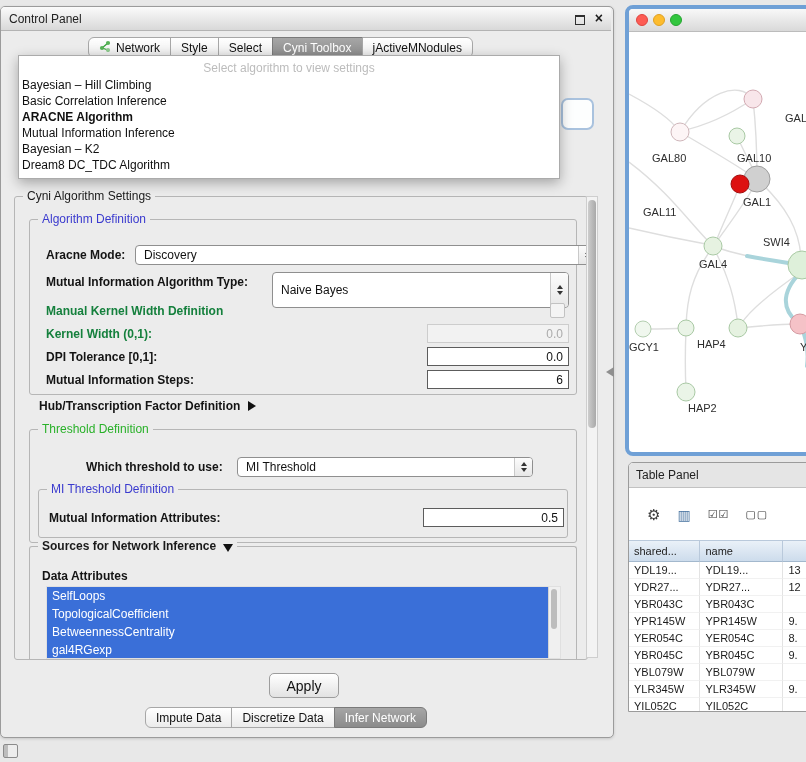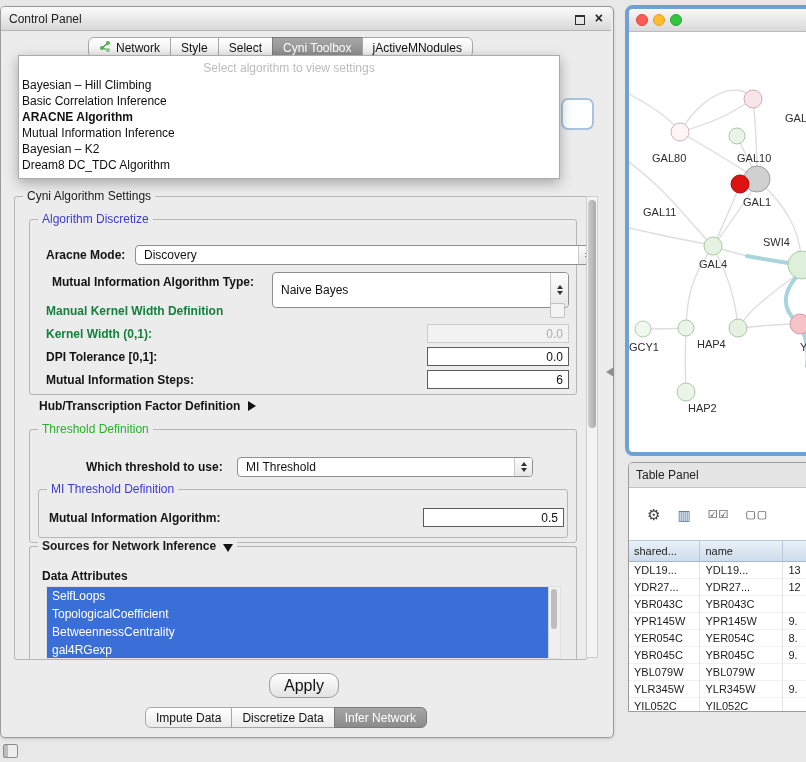--- a/index.html
+++ b/index.html
@@ -45,22 +45,22 @@
   .tri-d{display:inline-block;width:0;height:0;border-left:5px solid transparent;border-right:5px solid transparent;
          border-top:8px solid #111;margin-left:7px;vertical-align:-2px}
   
   .attr-list{position:absolute;background:#fff;overflow:hidden;border:1px solid #e0e0e0}
   .attr-row{height:18px;line-height:18px;background:#3a6fd8;color:#fff;font-size:12px;padding-left:5px;width:501px;box-sizing:border-box}
   .attr-sb{position:absolute;top:0;right:0;bottom:0;width:11px;background:#f0f0f0;border-left:1px solid #d4d4d4}
   .attr-thumb{position:absolute;top:2px;left:2px;width:6px;height:40px;background:#bdbdbd;border-radius:4px}
   
   .vscroll{position:absolute;background:#f3f3f3;border:1px solid #cecece;box-sizing:border-box}
   .vthumb{position:absolute;left:1px;width:8px;background:linear-gradient(90deg,#cdcdcd,#a9a9a9);border-radius:5px}
-  .btn{position:absolute;background:linear-gradient(#ffffff,#e2e2e2);border:1px solid #9d9d9d;border-radius:10px;
-       font-size:16px;display:flex;align-items:center;justify-content:center;color:#111}
+  .btn{position:absolute;background:linear-gradient(#ffffff,#e2e2e2);border:1px solid #9d9d9d;border-radius:5px;
+       font-size:14px;display:flex;align-items:center;justify-content:center;color:#111}
   
   .popup{position:absolute;left:18px;top:55px;width:540px;background:#fff;border:1px solid #ababab;
          box-shadow:0 4px 12px rgba(0,0,0,.3);z-index:40;padding:3px 0 5px}
   .popup-ph{height:18px;line-height:18px;text-align:center;color:#bcbcbc;font-size:12px}
   .popup-item{height:16px;line-height:16px;font-size:12px;color:#101010;padding-left:3px}
   .popup-item.bold{font-weight:bold}
   .frag{position:absolute;left:561px;top:98px;width:29px;height:28px;border:2px solid #a9c2de;border-radius:7px;background:#fdfefe}
   
   .netwin{position:absolute;left:625px;top:5px;width:200px;height:451px;border:4px solid #6fa0d6;border-radius:8px;
           background:#fff;box-sizing:border-box;overflow:hidden}
@@ -123,32 +123,32 @@
         <span>jActiveMNodules</span>
       </div>
     </div>
 
   <div class="frag"></div>
 
   <div class="group" style="left:14px;top:196px;width:572px;height:462px">
     <span class="gtitle">Cyni Algorithm Settings</span>
 
     <div class="group" style="left:14px;top:22px;width:546px;height:174px">
-      <span class="gtitle blue">Algorithm Discretize</span>
+      <span class="gtitle blue">Algorithm Definition</span>
 
       <span class="blab" style="left:16px;top:28px">Aracne Mode:</span>
       <div class="combo" style="left:105px;top:25px;width:462px;height:20px">
         <span>Discovery</span>
         <span class="combo-arr">
             <i class="au"></i>
             <i class="ad"></i>
           </span>
       </div>
 
-      <span class="blab" style="left:22px;top:55px">Mutual Information Algorithm Type:</span>
+      <span class="blab" style="left:16px;top:55px">Mutual Information Algorithm Type:</span>
       <div class="combo" style="left:242px;top:52px;width:297px;height:36px">
         <span>Naive Bayes</span>
         <span class="combo-arr">
             <i class="au"></i>
             <i class="ad"></i>
           </span>
       </div>
 
       <span class="blab dis" style="left:16px;top:84px">Manual Kernel Width Definition</span>
       <span class="checkbox" style="left:520px;top:83px"></span>
@@ -174,21 +174,21 @@
       <div class="combo" style="left:207px;top:27px;width:296px;height:20px">
         <span>MI Threshold</span>
         <span class="combo-arr">
             <i class="au"></i>
             <i class="ad"></i>
           </span>
       </div>
 
       <div class="group" style="left:8px;top:59px;width:528px;height:47px">
         <span class="gtitle blue">MI Threshold Definition</span>
-        <span class="blab" style="left:10px;top:21px">Mutual Information Algorithm:</span>
+        <span class="blab" style="left:10px;top:21px">Mutual Information Attributes:</span>
         <input class="tfield" style="left: 384px; top: 18px; width: 141px; height: 19px;" value="0.5">
       </div>
     </div>
 
     <div class="group" style="left:14px;top:349px;width:546px;height:113px;border-bottom:none;border-radius:3px 3px 0 0">
       <span class="gtitle" style="font-weight:bold"><span>Sources for Network Inference</span><i class="tri-d"></i></span>
       <span class="blab" style="left:12px;top:22px">Data Attributes</span>
       <div class="attr-list" style="left:16px;top:39px;width:513px;height:71px">
         <div>
             <div class="attr-row">SelfLoops</div>

